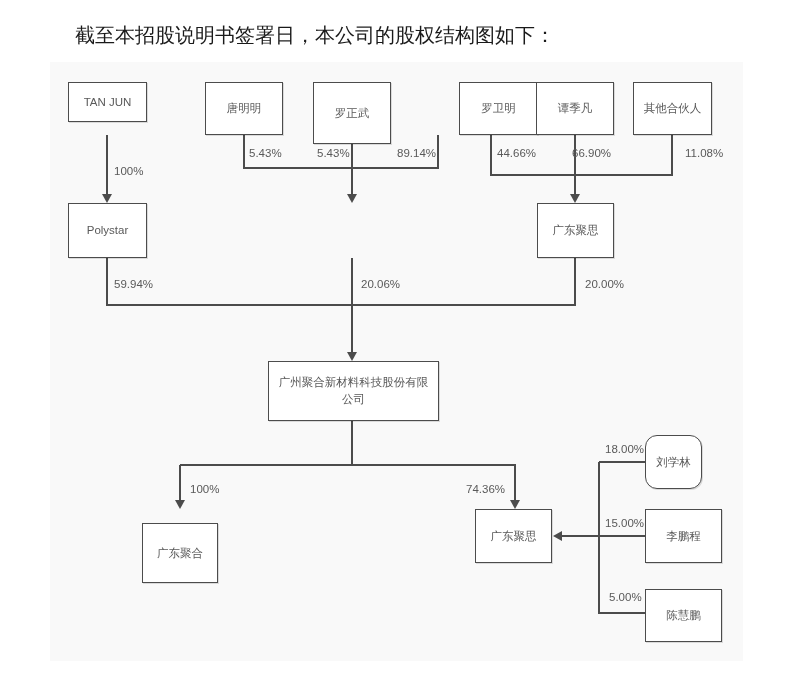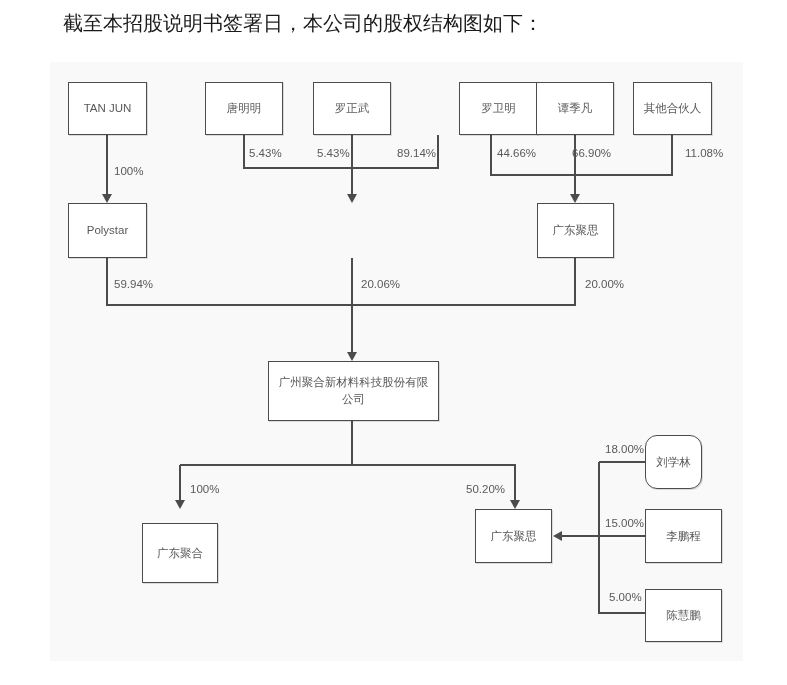--- a/index.html
+++ b/index.html
@@ -1,21 +1,21 @@
 <!DOCTYPE html>
 <html style="--panel-bg: #f9f9f9; --line: #4c4c4c; --box-bg: #ffffff; --text: #595959;"><head>
 <meta charset="utf-8">
 <style>
   html,body{margin:0;padding:0;}
   body{
     width:787px;height:685px;background:#ffffff;position:relative;
     font-family:"Liberation Sans","DejaVu Sans",sans-serif;overflow:hidden;
   }
   .title{
-    position:absolute;left:63px;top:10px;margin:0;
+    position:absolute;left:63px;top:10px;margin:12px;
     font-family:"Liberation Serif","DejaVu Serif",serif;
     font-size:20px;font-weight:400;color:#1a1a1a;white-space:nowrap;
   }
   .panel{
     position:absolute;left:50px;top:62px;width:693px;height:599px;
     background:var(--panel-bg,#f9f9f9);
   }
   .node{
     position:absolute;box-sizing:border-box;background:var(--box-bg,#fff);
     border:1.5px solid var(--line,#4c4c4c);
@@ -76,27 +76,27 @@
     <div class="pct" style="left: 199px; top: 85px;">5.43%</div>
     <div class="pct" style="left: 267px; top: 85px;">5.43%</div>
     <div class="pct" style="left: 347px; top: 85px;">89.14%</div>
     <div class="pct" style="left: 447px; top: 85px;">44.66%</div>
     <div class="pct" style="left: 522px; top: 85px;">66.90%</div>
     <div class="pct" style="left: 635px; top: 85px;">11.08%</div>
     <div class="pct" style="left: 64px; top: 216px;">59.94%</div>
     <div class="pct" style="left: 311px; top: 216px;">20.06%</div>
     <div class="pct" style="left: 535px; top: 216px;">20.00%</div>
     <div class="pct" style="left: 140px; top: 421px;">100%</div>
-    <div class="pct" style="left: 416px; top: 421px;">50.20%</div>
+    <div class="pct" style="left: 416px; top: 421px;">74.36%</div>
     <div class="pct" style="left: 555px; top: 381px;">18.00%</div>
     <div class="pct" style="left: 555px; top: 455px;">15.00%</div>
     <div class="pct" style="left: 559px; top: 529px;">5.00%</div>
-    <div class="node" style="left: 18px; top: 20px; width: 79px; height: 53px;">TAN JUN</div>
+    <div class="node" style="left: 18px; top: 20px; width: 79px; height: 40px;">TAN JUN</div>
     <div class="node" style="left: 155px; top: 20px; width: 78px; height: 53px;">唐明明</div>
-    <div class="node" style="left: 263px; top: 20px; width: 78px; height: 53px;">罗正武</div>
+    <div class="node" style="left: 263px; top: 20px; width: 78px; height: 62px;">罗正武</div>
     <div class="node" style="left: 373px; top: 20px; width: 79px; height: 53px; margin-left: 36px;">罗卫明</div>
     <div class="node" style="left: 486px; top: 20px; width: 78px; height: 53px;">谭季凡</div>
     <div class="node" style="left: 583px; top: 20px; width: 79px; height: 53px;">其他合伙人</div>
     <div class="node" style="left: 18px; top: 141px; width: 79px; height: 55px;">Polystar</div>
     <div class="node" style="left: 487px; top: 141px; width: 77px; height: 55px;">广东聚思</div>
     <div class="node" style="left: 218px; top: 299px; width: 171px; height: 60px;">广州聚合新材料科技股份有限公司</div>
     <div class="node" style="left: 92px; top: 461px; width: 76px; height: 60px;">广东聚合</div>
     <div class="node" style="left: 425px; top: 447px; width: 77px; height: 54px;">广东聚思</div>
     <div class="node" style="left: 595px; top: 373px; width: 57px; height: 54px; border-radius: 12px;">刘学林</div>
     <div class="node" style="left: 595px; top: 447px; width: 77px; height: 54px;">李鹏程</div>

